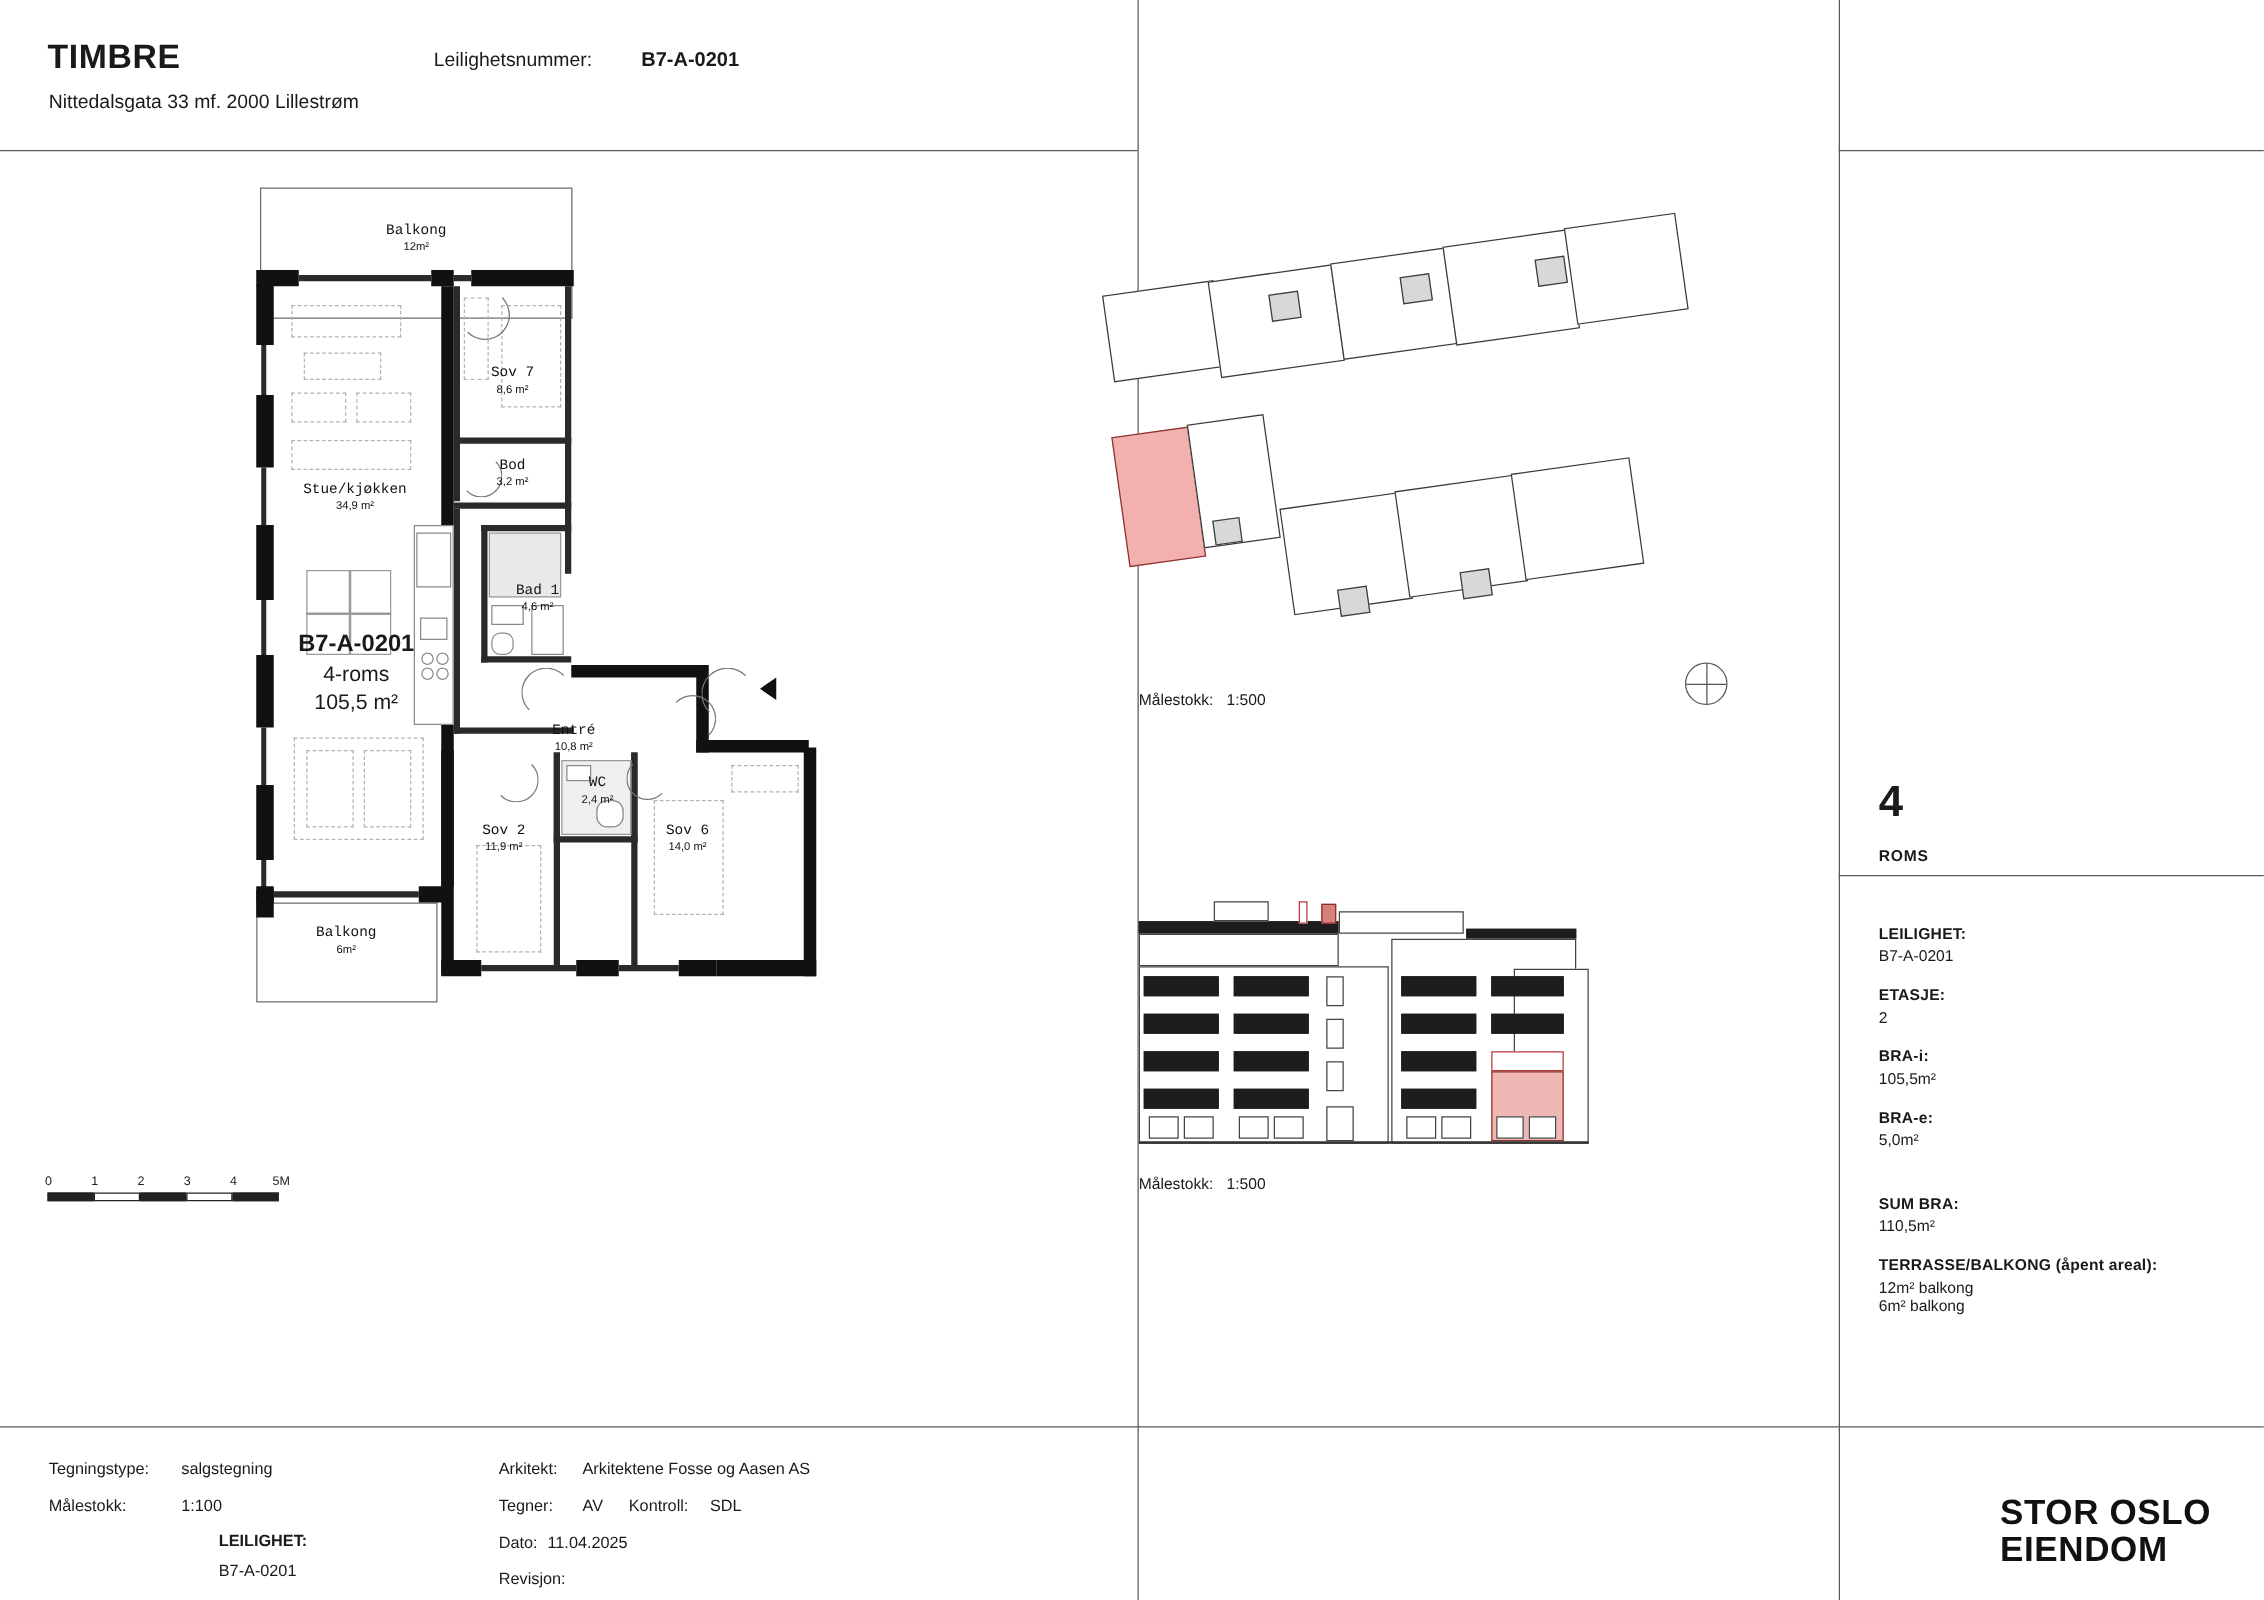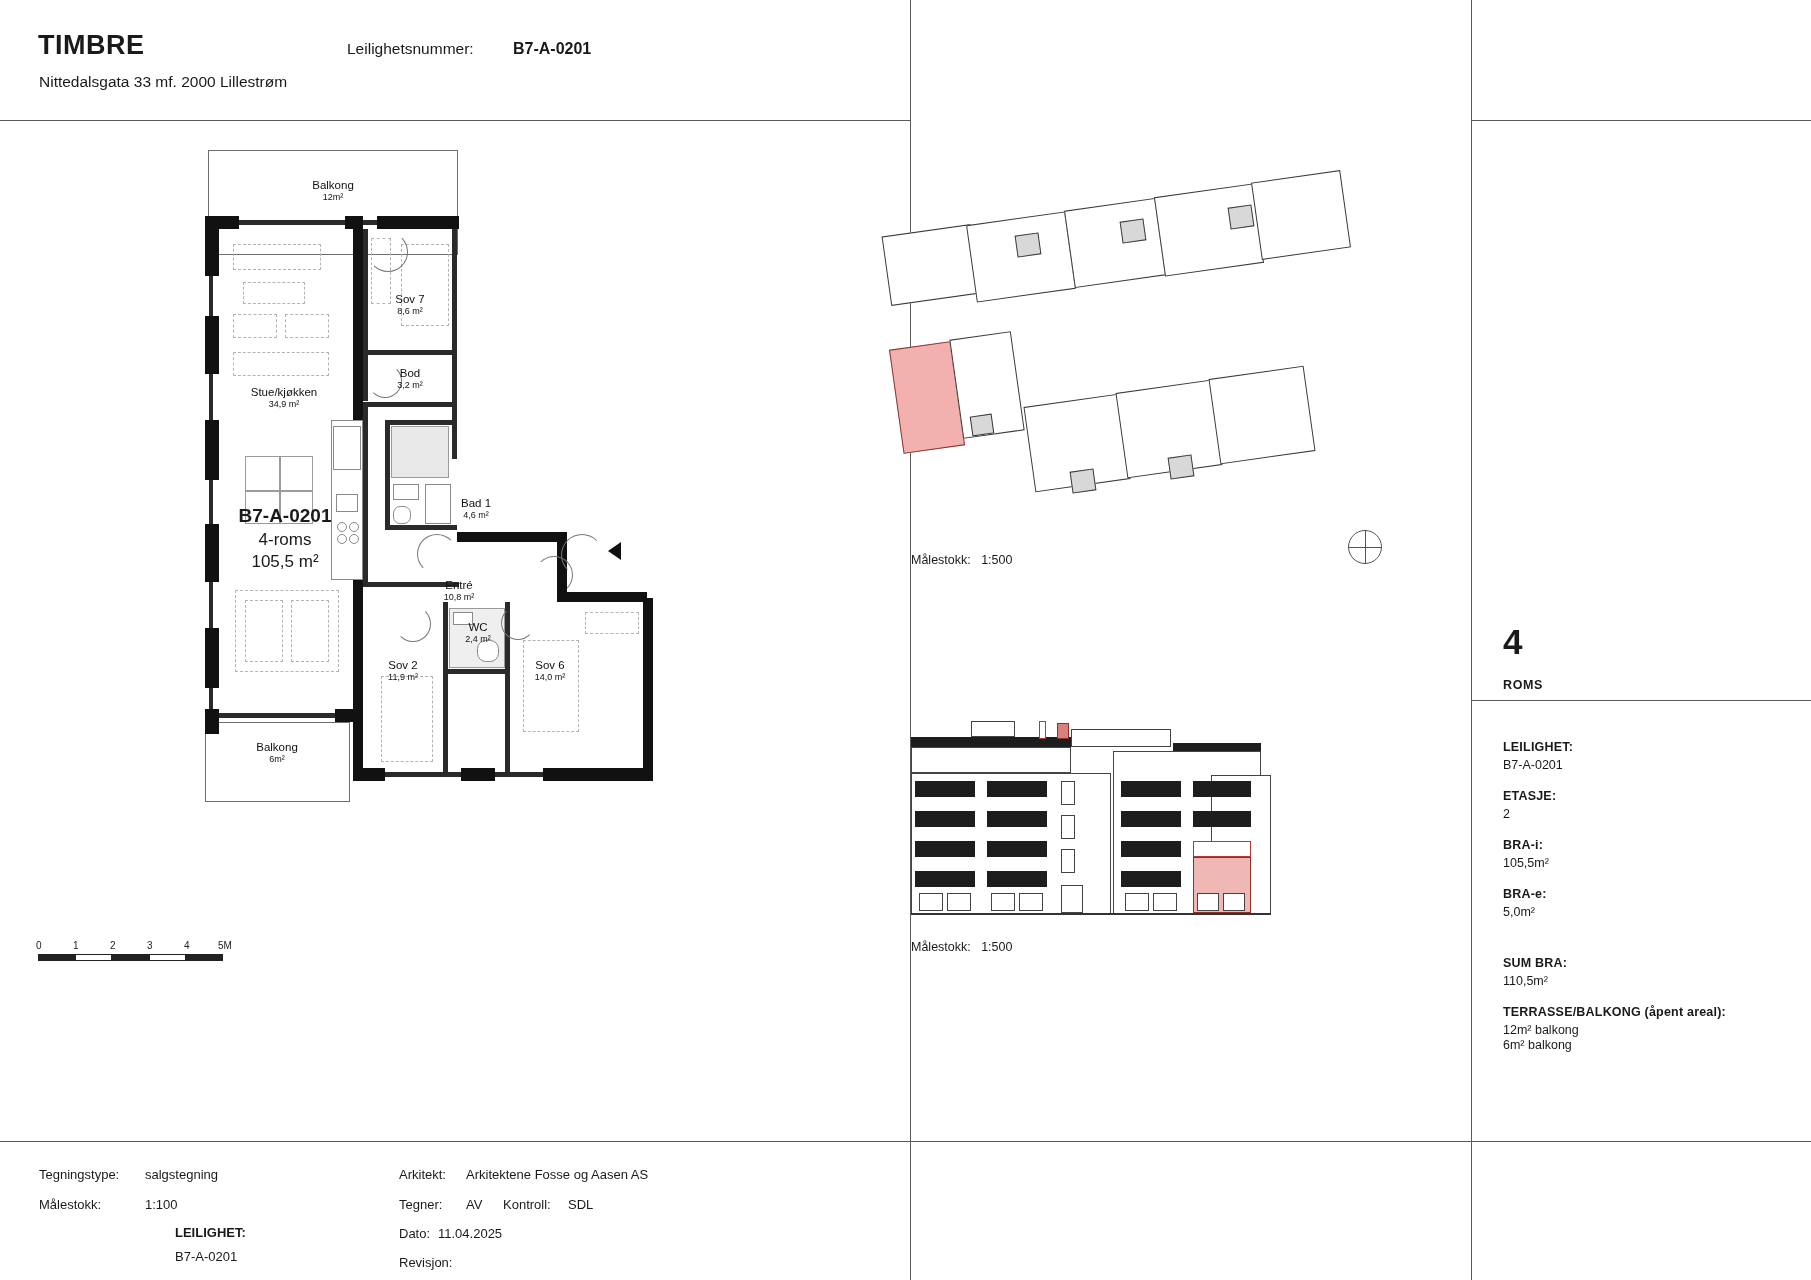--- a/index.html
+++ b/index.html
@@ -102,21 +102,21 @@
     border: 1px solid #6d6d6d;
     box-sizing: border-box;
     background: #fff;
   }
   .lbl {
     position: absolute;
     text-align: center;
     line-height: 1.25;
     color: #111;
   }
-  .lbl .n { font-size: 11.5px; display:block; }
+  .lbl .n { font-size: 11.5px; display:block;font-family:Liberation Mono, monospace; }
   .lbl .a { font-size: 9px; display:block; }
 
   .unit-big {
     position: absolute;
     text-align: center;
     line-height: 1.3;
   }
   .unit-big .l1 { font-size: 19px; font-weight: bold; display:block; }
   .unit-big .l2 { font-size: 17px; display:block; }
   .unit-big .l3 { font-size: 17px; display:block; }
@@ -449,21 +449,21 @@
         <span class="a">8,6 m²</span>
       </div>
       <div class="lbl" style="left:158px; top:246px; width:94px;">
         <span class="n">Bod</span>
         <span class="a">3,2 m²</span>
       </div>
       <div class="lbl" style="left:14px; top:265px; width:130px;">
         <span class="n">Stue/kjøkken</span>
         <span class="a">34,9 m²</span>
       </div>
-      <div class="lbl" style="left:180px; top:376px; width:90px;margin-left:46px;">
+      <div class="lbl" style="left:180px; top:346px; width:90px;">
         <span class="n">Bad 1</span>
         <span class="a">4,6 m²</span>
       </div>
       <div class="lbl" style="left:206px; top:458px; width:96px;">
         <span class="n">Entré</span>
         <span class="a">10,8 m²</span>
       </div>
       <div class="lbl" style="left:244px; top:500px; width:58px;">
         <span class="n">WC</span>
         <span class="a">2,4 m²</span>
@@ -635,14 +635,18 @@
     <div class="tb-txt" style="left:503px; top:56px;">Kontroll:</div>
     <div class="tb-txt" style="left:568px; top:56px;">SDL</div>
 
     <div class="tb-txt" style="left:399px; top:85px;">Dato:</div>
     <div class="tb-txt" style="left:438px; top:85px;">11.04.2025</div>
 
     <div class="tb-txt" style="left:399px; top:114px;">Revisjon:</div>
     <div class="tb-txt" style="left:466px; top:114px;"></div>
   </div>
 
+  <div class="logo">
+    <div class="logo-l1">STOR OSLO</div>
+    <div class="logo-l2">EIENDOM</div>
+  </div>
 
 </div>
 
 </body></html>

